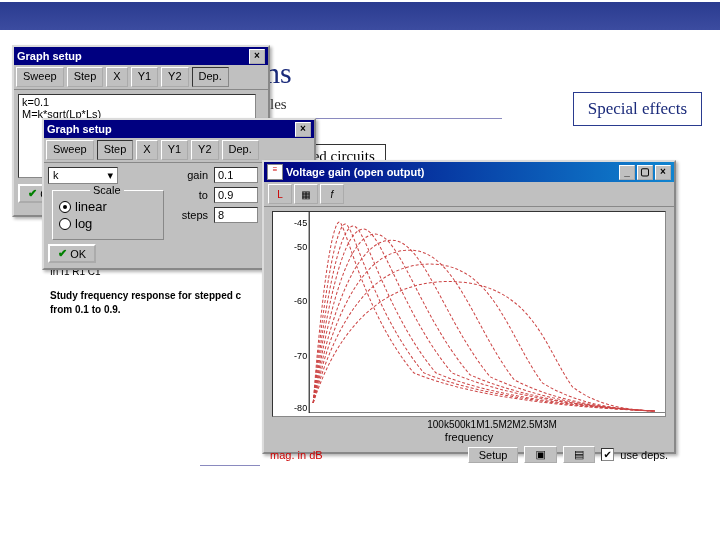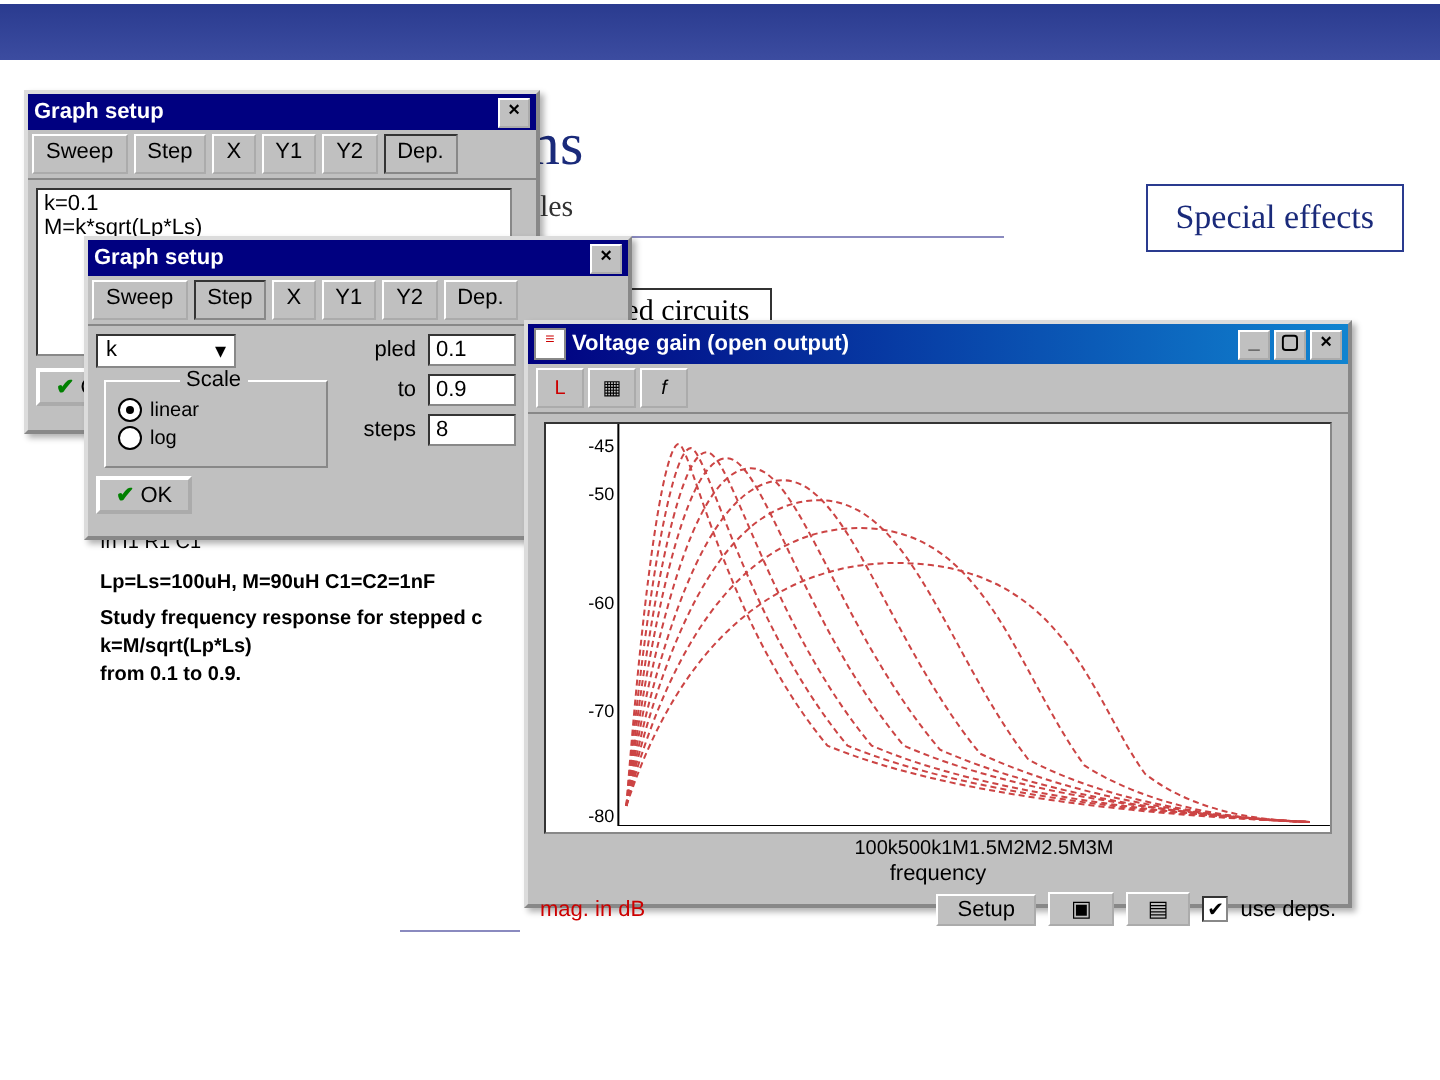--- a/index.html
+++ b/index.html
@@ -124,21 +124,21 @@
   border:1px solid #888;
   border-top-color:#fff; border-left-color:#fff;
   margin:4px;
   padding:6px;
   position:relative;
 }
 .group-title {
   position:absolute; top:-7px; left:6px;
   background:#c0c0c0; padding:0 3px; font-size:11px;margin-left:31px;
 }
-.radio { display:flex; align-items:center; gap:4px; font-size:10px; margin:2px 0;}
+.radio { display:flex; align-items:center; gap:4px; font-size:13px; margin:2px 0;}
 .radio .dot{width:10px;height:10px;border:1px solid #000;border-radius:50%;background:#fff;display:inline-flex;align-items:center;justify-content:center;}
 .radio .dot.on::after{content:"";width:4px;height:4px;background:#000;border-radius:50%;}
 
 
 .plotwin { left:262px; top:160px; width:410px; height:290px; }
 .plotwin .win-title { height:18px; }
 .plot-tb { display:flex; gap:2px; padding:2px 4px; border-bottom:1px solid #888;}
 .plot-tb .pbtn { width:22px;height:18px;border:1px outset #fff;background:#c0c0c0;display:flex;align-items:center;justify-content:center;font-size:10px;}
 .plot-area { position:relative; margin:4px 8px 2px 8px; height:204px; background:#fff; border:1px inset #888; }
 .plot-svg { position:absolute; inset:0; }
@@ -181,24 +181,22 @@
 
 <div class="page-title">blems</div>
 <div class="page-subtitle">examples</div>
 <div class="page-underline"></div>
 <div class="side-box">Special effects</div>
 <div class="circ-label">pled circuits</div>
 
 <div class="circ-body">
   <div class="sym">In   I1  R1     C1</div>
   <div style="height:6px"></div>
-  <div>Lp=Ls=100uH, M=90uH   C1=C2=1nF</div>
   <div style="height:4px"></div>
   <div>Study frequency response for stepped c</div>
-  <div>k=M/sqrt(Lp*Ls)</div>
   <div>from 0.1 to 0.9.</div>
 </div>
 <div class="bottom-line"></div>
 
 <div class="win gs1">
   <div class="win-title">
     <span>Graph setup</span>
     <span class="win-x">×</span>
   </div>
   <div class="toolbar">
@@ -253,21 +251,21 @@
       </div>
       <div style="margin-top:4px">
         <span class="okbtn">
             <span class="chk">✔</span>
             <span>OK</span>
           </span>
       </div>
     </div>
     <div class="rcol">
       <div class="row">
-          <span class="lbl">pled</span>
+          <span class="lbl">gain</span>
           <span class="txt" style="width:36px">0.1</span>
         </div>
       <div class="row">
           <span class="lbl">to</span>
           <span class="txt" style="width:36px">0.9</span>
         </div>
       <div class="row">
           <span class="lbl">steps</span>
           <span class="txt" style="width:36px">8</span>
         </div>

